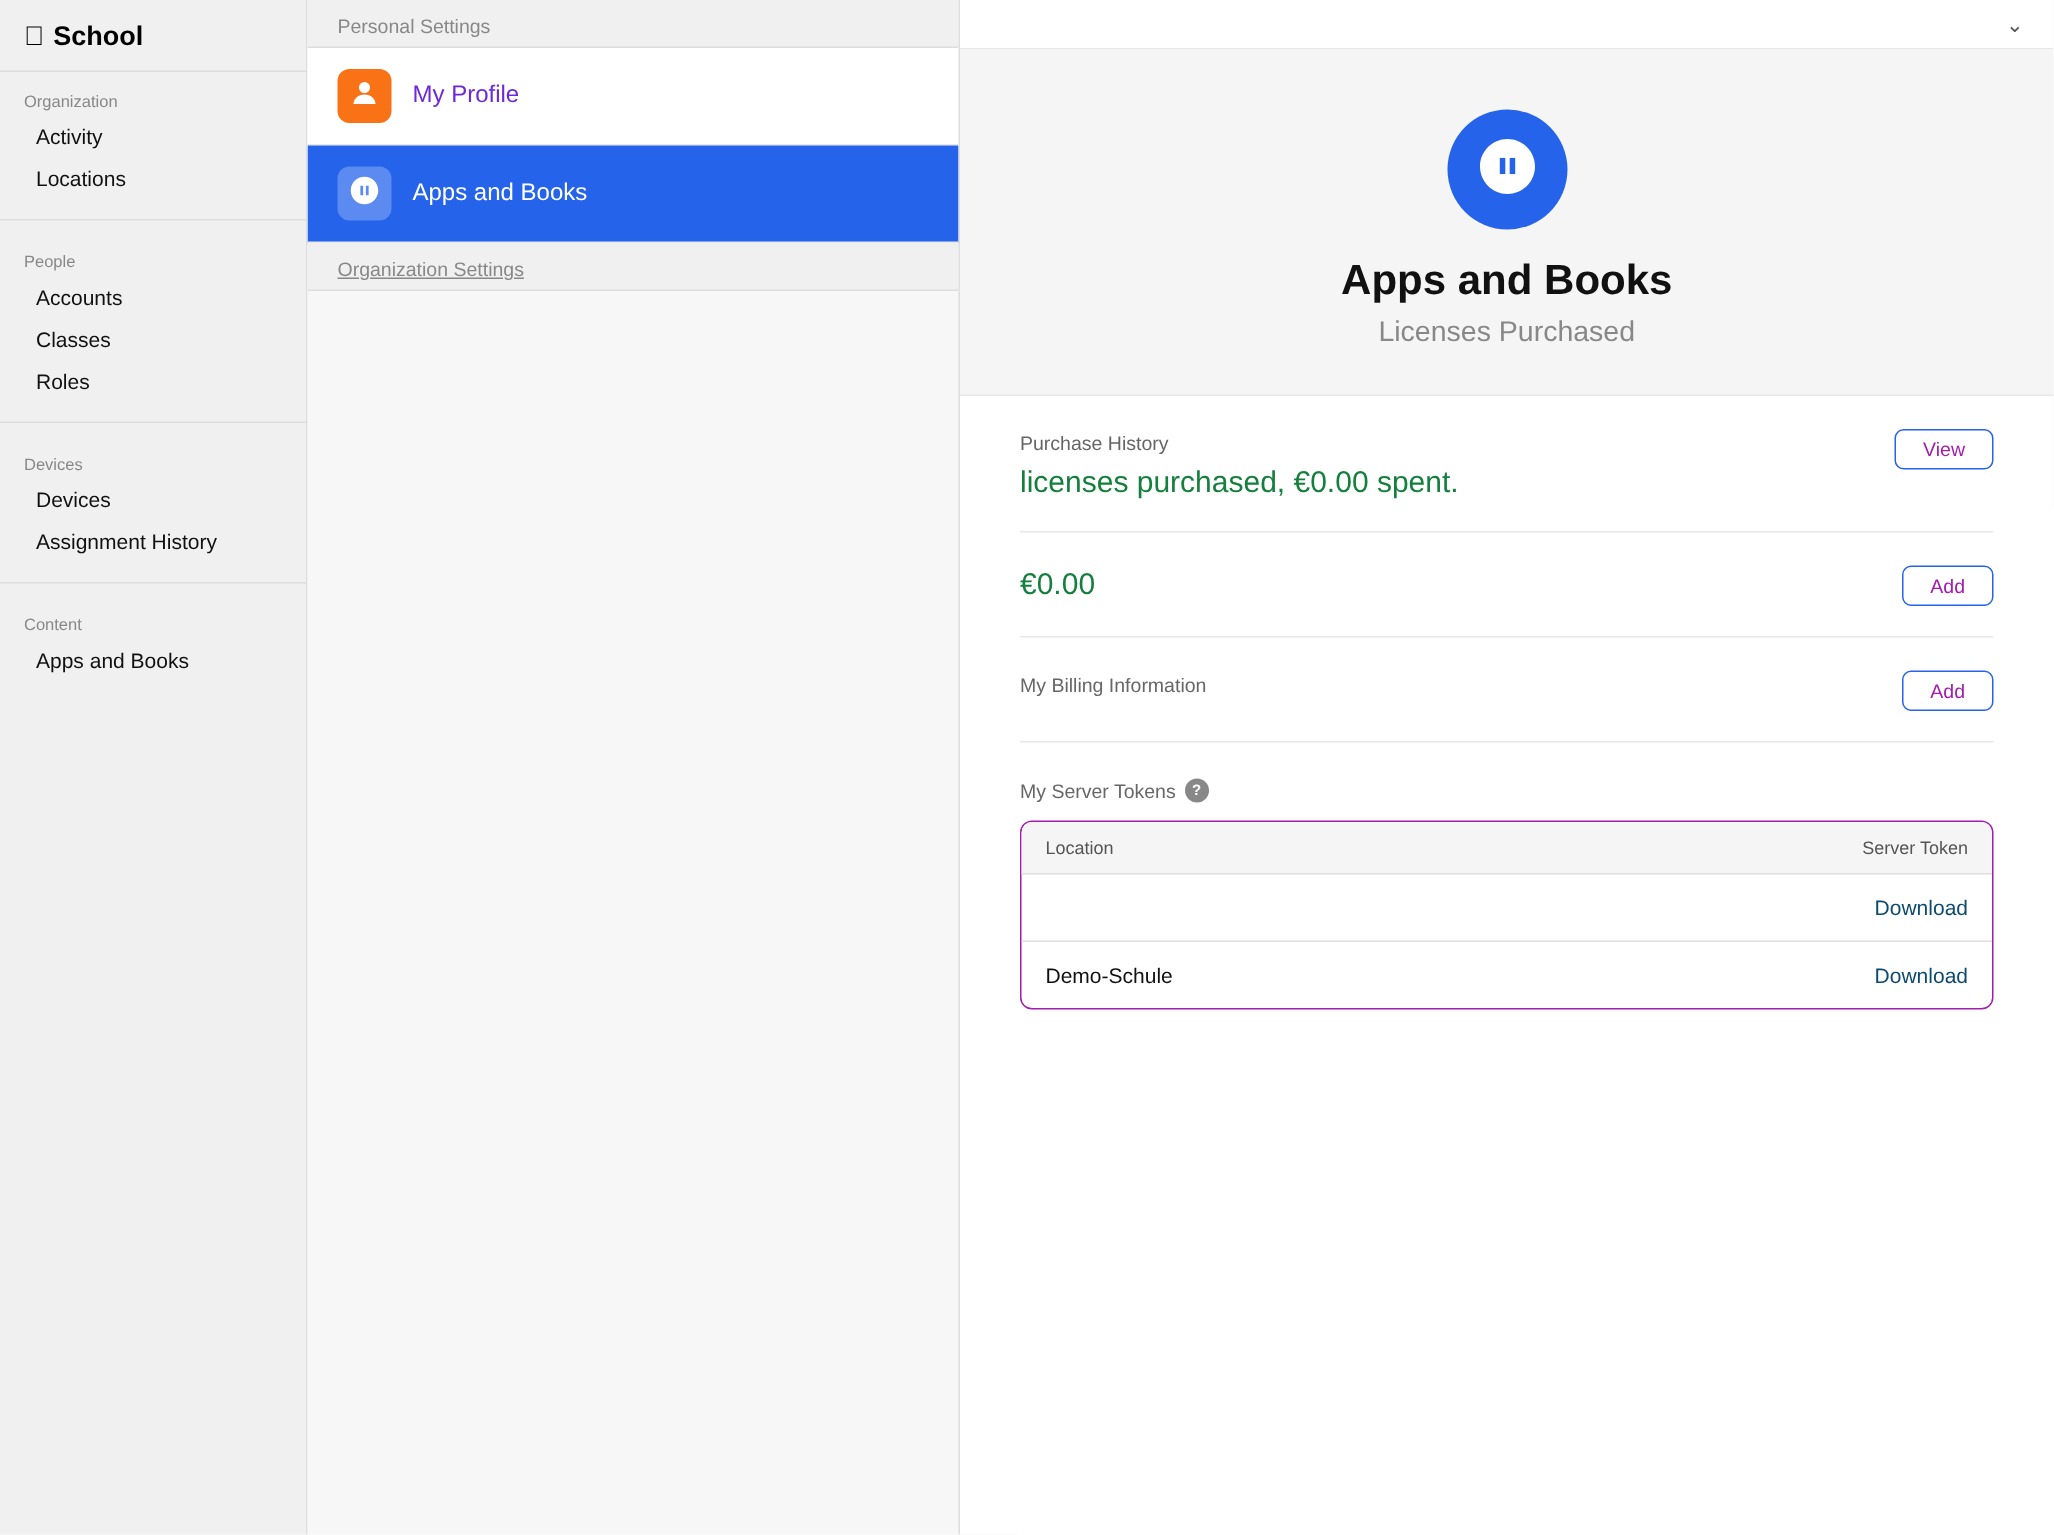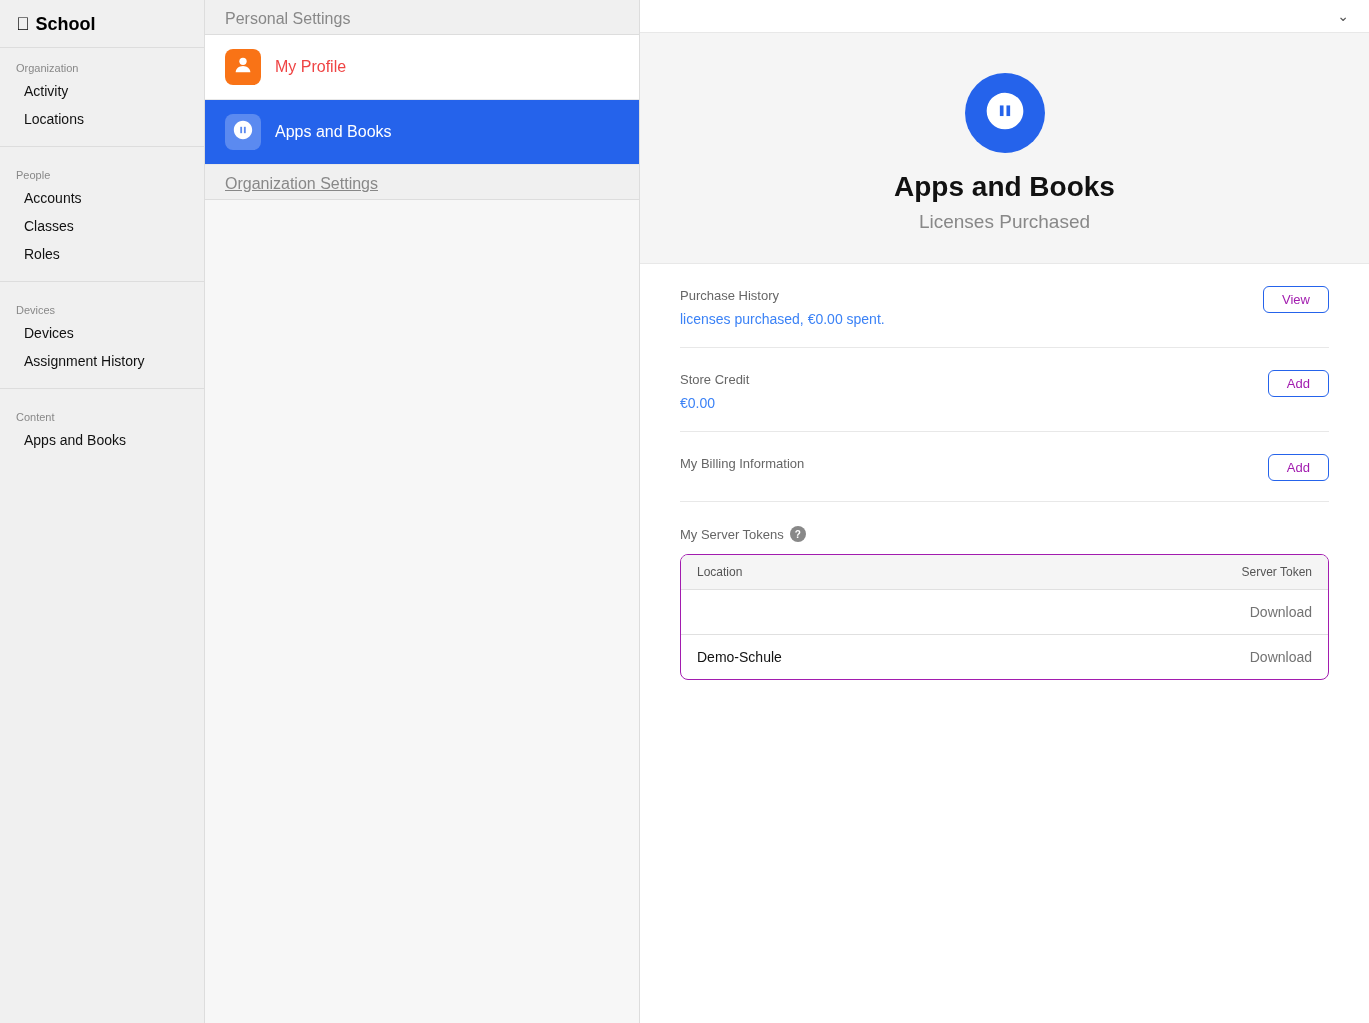--- a/index.html
+++ b/index.html
@@ -65,21 +65,21 @@
       min-width: 435px;
       background: #f7f7f7;
       display: flex;
       flex-direction: column;
       height: 100vh;
       border-right: 1px solid #ddd;
       overflow-y: auto;
     }
     .panel-section-header {
       padding: 10px 20px 6px;
-      font-size: 16px;
+      font-size: 13px;
       color: #888;
       background: #f0f0f0;
       font-weight: 500;
       border-bottom: 1px solid #ddd;
     }
     .panel-item {
       display: flex;
       align-items: center;
       gap: 14px;
       padding: 14px 20px;
@@ -98,21 +98,21 @@
       border-radius: 8px;
       display: flex;
       align-items: center;
       justify-content: center;
       flex-shrink: 0;
     }
     .icon-orange { background: #f97316; }
     .panel-item-label {
       font-size: 16px;
       font-weight: 500;
-      color: #ef4444;
+      color: #6d28d9;
     }
     .panel-item.active .panel-item-icon { background: rgba(255,255,255,0.25); }
     .org-settings-section { background: #f0f0f0; text-decoration: underline; }
 
     
     .main-content {
       flex: 1;
       overflow-y: auto;
       background: white;
       display: flex;
@@ -174,22 +174,22 @@
       border-bottom: 1px solid #e8e8e8;
     }
     .content-row-left { flex: 1; }
     .content-row-title {
       font-size: 13px;
       color: #666;
       font-weight: 500;
       margin-bottom: 8px;
     }
     .content-row-value {
-      font-size: 14px;
-      color: #3b82f6;
+      font-size: 20px;
+      color: #15803d;
     }
     .content-row-right { flex-shrink: 0; margin-left: 20px; margin-top: -2px; }
 
     .outline-btn {
       border: 1.5px solid #2563eb;
       color: #a21caf;
       background: white;
       border-radius: 6px;
       padding: 5px 18px;
       font-size: 13px;
@@ -243,21 +243,21 @@
     }
     .tokens-table-row {
       display: flex;
       justify-content: space-between;
       align-items: center;
       padding: 14px 16px;
       border-bottom: 1px solid #e0e0e0;
     }
     .tokens-table-row:last-child { border-bottom: none; }
     .tokens-row-location { font-size: 14px; color: #111; }
-    .tokens-row-action { font-size: 14px; color: #737373; cursor: pointer; font-weight: 500; }
+    .tokens-row-action { font-size: 14px; color: #0c4a6e; cursor: pointer; font-weight: 500; }
 
     
     .app-store-icon svg { width: 44px; height: 44px; fill: white; }
     .person-icon svg { width: 22px; height: 22px; fill: white; }
     .app-icon svg { width: 22px; height: 22px; fill: white; }
   </style>
 </head>
 <body>
 
 <aside class="sidebar">
@@ -357,21 +357,20 @@
         <div class="content-row-title">Purchase History</div>
         <div class="content-row-value">licenses purchased, €0.00 spent.</div>
       </div>
       <div class="content-row-right">
         <button class="outline-btn">View</button>
       </div>
     </div>
 
     <div class="content-row">
       <div class="content-row-left">
-        <div class="content-row-title">Store Credit</div>
         <div class="content-row-value">€0.00</div>
       </div>
       <div class="content-row-right">
         <button class="outline-btn">Add</button>
       </div>
     </div>
 
     <div class="content-row">
       <div class="content-row-left">
         <div class="content-row-title">My Billing Information</div>

